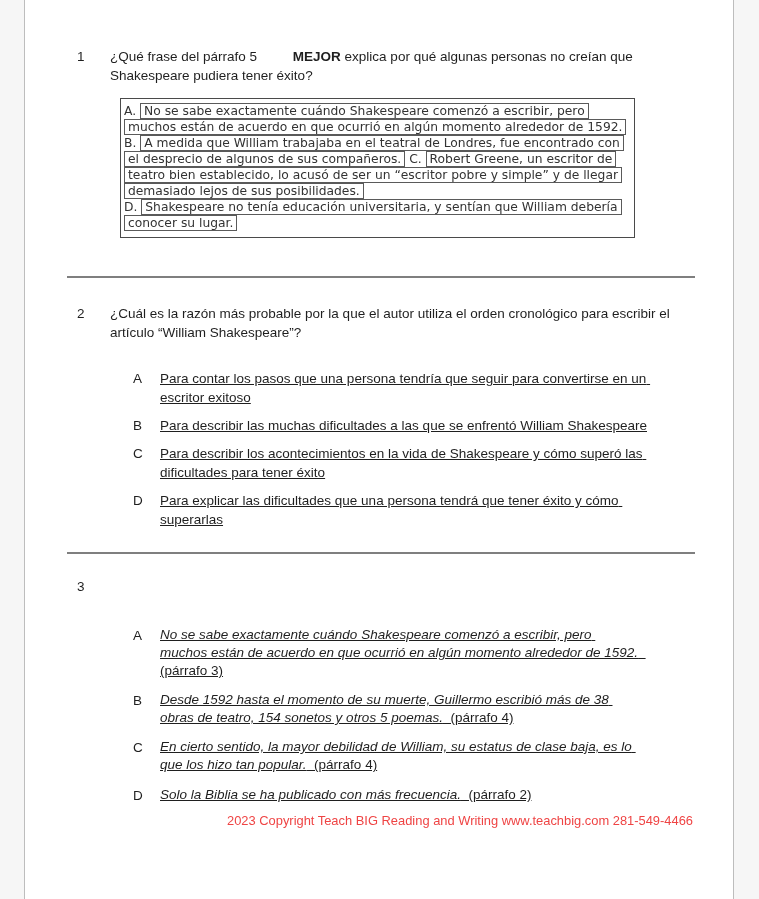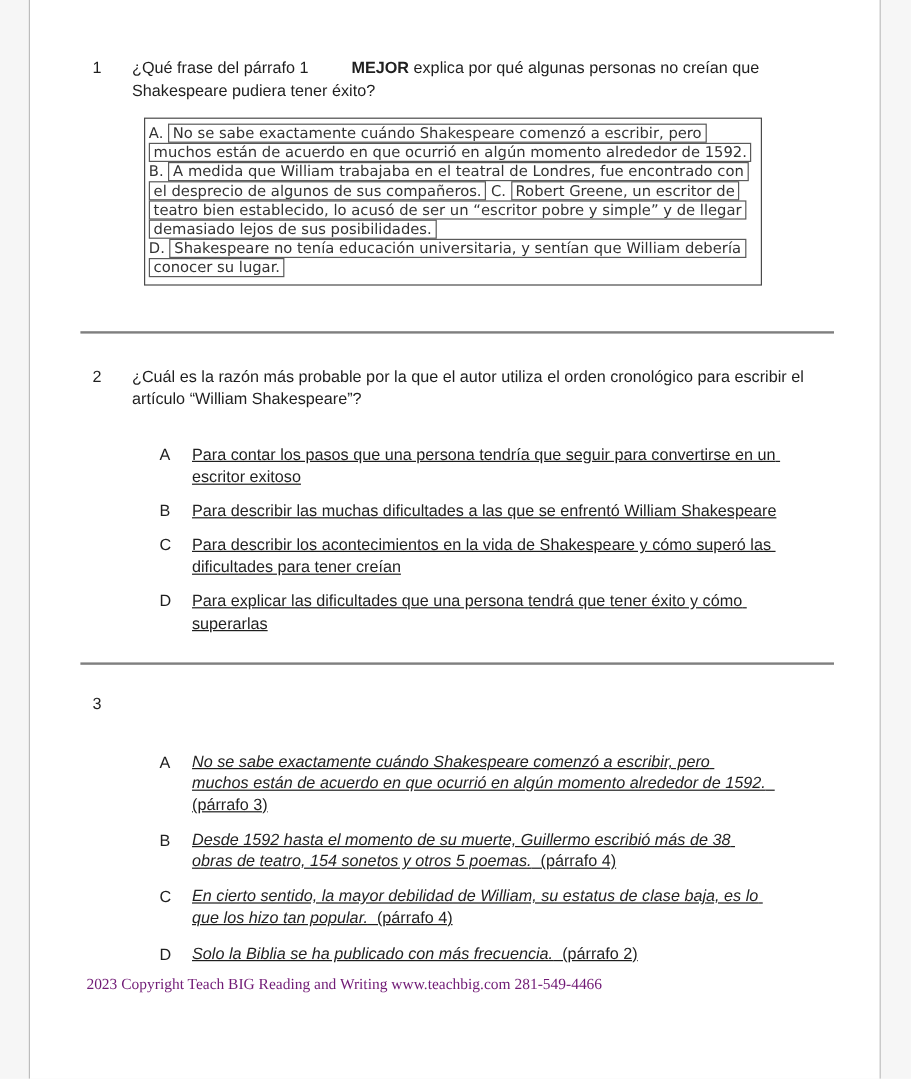--- a/index.html
+++ b/index.html
@@ -64,57 +64,56 @@
   .q-2 .option:first-child { margin-top: 27px; }
   .q-3 .option { margin-top: 11px; }
   .q-3 .option:first-child { margin-top: 30px; }
   .q-3 .option.last { margin-top: 12px; }
   .opt-letter { flex: none; width: 27px; }
   .opt-text { max-width: 505px; white-space: pre-wrap; text-decoration: underline; }
   .q-3 .opt-text { max-width: 480px; line-height: 18px; }
 
   .footer {
     margin-top: 8px;
-    text-align: left;
+    text-align: right;
     font-size: 12.9px;
-    color: #701a75;
-    font-family: Liberation Serif, serif;
+    color: #ef4444;
   }
 </style>
 </head>
 <body>
 
 <div class="page">
   <div class="content">
     <div id="questions">
         <div class="question q-1">
           <div class="q-row">
             <div class="q-num">1</div>
-            <div class="q-text"><span class="n">¿Qué frase del párrafo 1 </span><span class="b">MEJOR</span><span class="n"> explica por qué algunas personas no creían que Shakespeare pudiera tener éxito?</span></div>
+            <div class="q-text"><span class="n">¿Qué frase del párrafo 5 </span><span class="b">MEJOR</span><span class="n"> explica por qué algunas personas no creían que Shakespeare pudiera tener éxito?</span></div>
           </div>
           <div class="excerpt-box"><span class="plain">A. </span><span class="sent">No se sabe exactamente cuándo Shakespeare comenzó a escribir, pero muchos están de acuerdo en que ocurrió en algún momento alrededor de 1592.</span><span class="plain"> B.  </span><span class="sent">A medida que William trabajaba en el teatral de Londres, fue encontrado con el desprecio de algunos de sus compañeros.</span><span class="plain"> C. </span><span class="sent">Robert Greene, un escritor de teatro bien establecido, lo acusó de ser un “escritor pobre y simple” y de llegar demasiado lejos de sus posibilidades.</span><br><span class="plain">D. </span><span class="sent">Shakespeare no tenía educación universitaria, y sentían que William debería conocer su lugar.</span></div>
         </div>
         <div class="divider after-q1"></div>
         <div class="question q-2">
           <div class="q-row">
             <div class="q-num">2</div>
             <div class="q-text"><span class="n">¿Cuál es la razón más probable por la que el autor utiliza el orden cronológico para escribir el artículo “William Shakespeare”?</span></div>
           </div>
           <div class="options">
             <div class="option">
               <div class="opt-letter">A</div>
               <div class="opt-text"><span class="n">Para contar los pasos que una persona tendría que seguir para convertirse en un escritor exitoso</span></div>
             </div>
             <div class="option">
               <div class="opt-letter">B</div>
               <div class="opt-text"><span class="n">Para describir las muchas dificultades a las que se enfrentó William Shakespeare</span></div>
             </div>
             <div class="option">
               <div class="opt-letter">C</div>
-              <div class="opt-text"><span class="n">Para describir los acontecimientos en la vida de Shakespeare y cómo superó las dificultades para tener creían</span></div>
+              <div class="opt-text"><span class="n">Para describir los acontecimientos en la vida de Shakespeare y cómo superó las dificultades para tener éxito</span></div>
             </div>
             <div class="option last">
               <div class="opt-letter">D</div>
               <div class="opt-text"><span class="n">Para explicar las dificultades que una persona tendrá que tener éxito y cómo superarlas</span></div>
             </div>
           </div>
         </div>
         <div class="divider after-q2"></div>
         <div class="question q-3">
           <div class="q-row">

